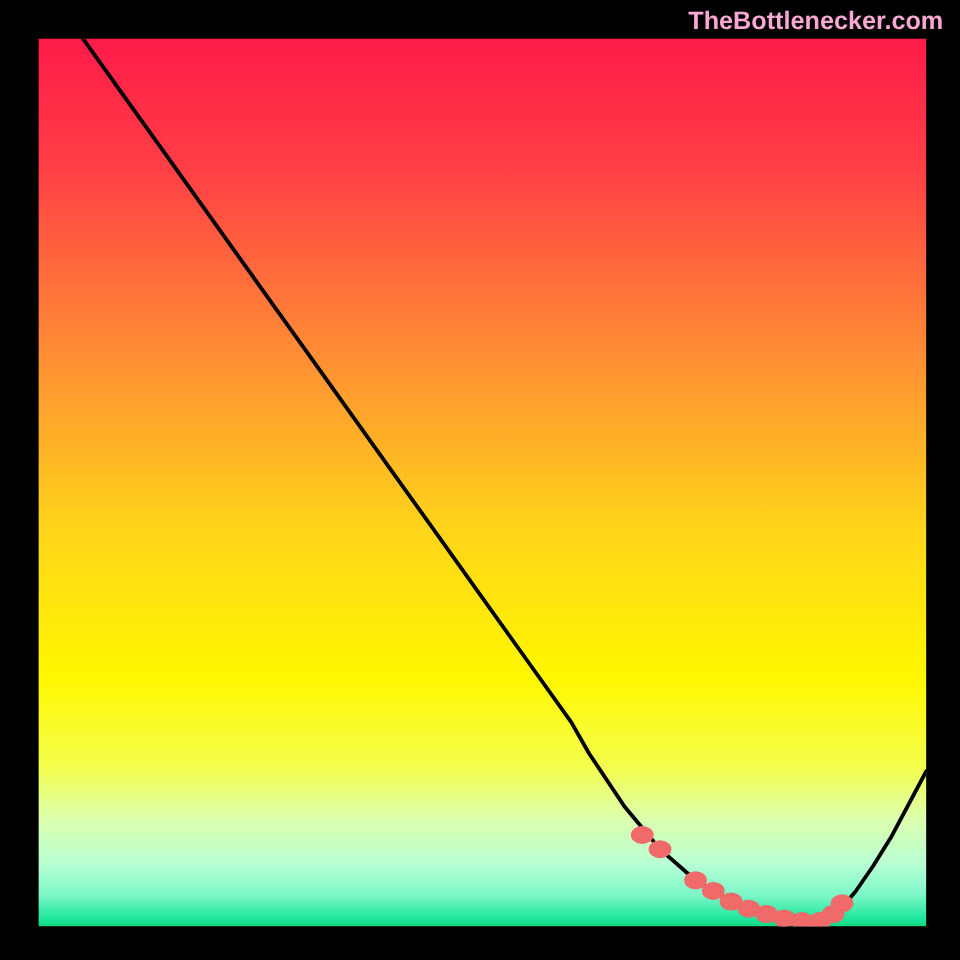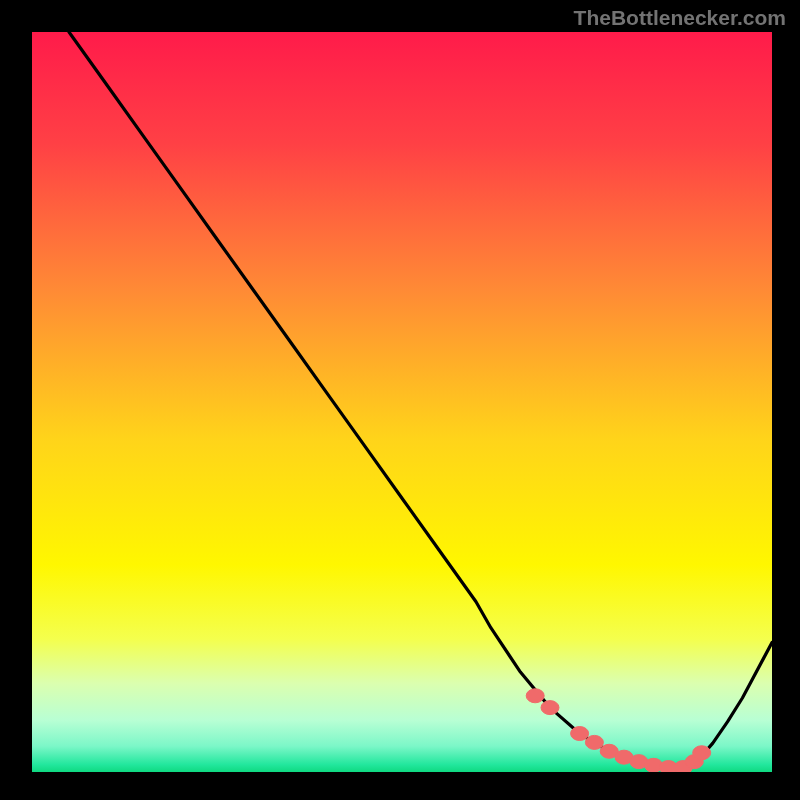--- a/index.html
+++ b/index.html
@@ -17,21 +17,21 @@
     width: 800px;
     height: 800px;
   }
   .plot-area {
     position: absolute;
   }
   .watermark {
     position: absolute;
     font-family: Arial, Helvetica, sans-serif;
     font-weight: 600;
-    color: #737373;
+    color: #f9a8d4;
   }
   svg {
     position: absolute;
     left: 0;
     top: 0;
   }
 </style>
 </head>
 <body>
 

